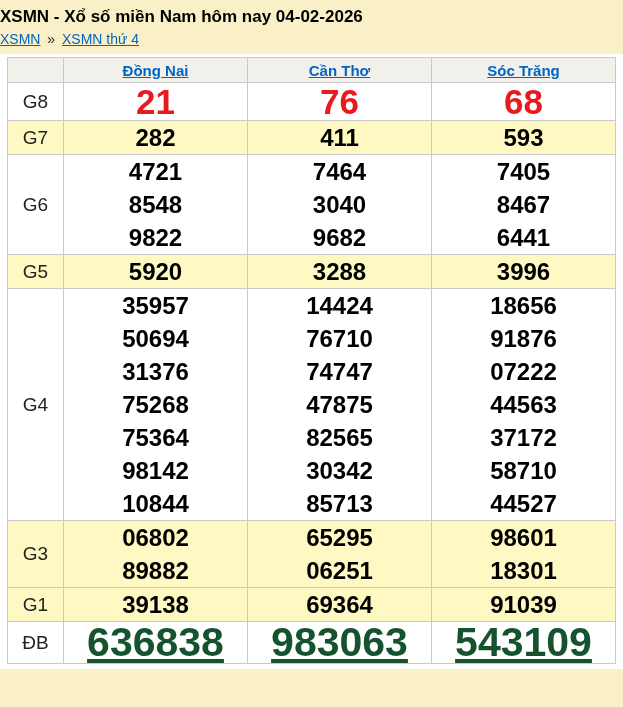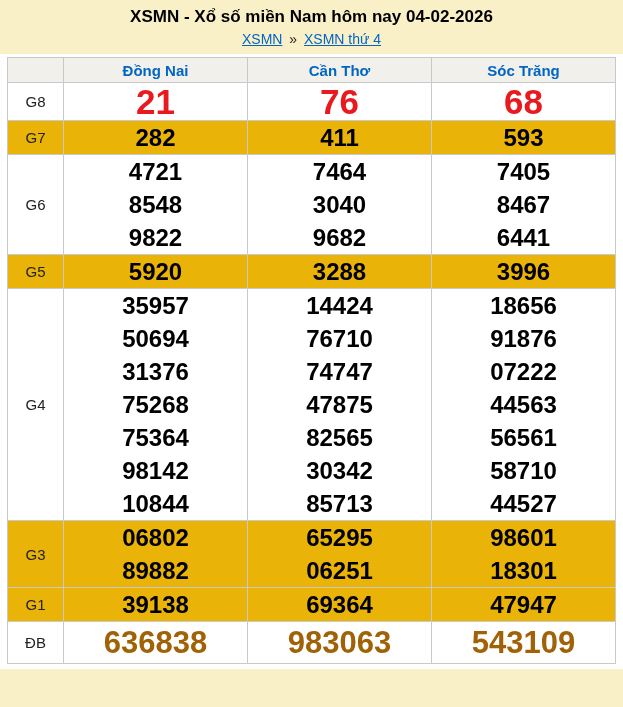--- a/index.html
+++ b/index.html
@@ -2,36 +2,36 @@
 <html><head>
 <meta charset="utf-8">
 <style>
   html,body { margin:0; padding:0; }
   body {
     width:623px; height:707px;
     background:#faf0c8;
     font-family:"Liberation Sans", sans-serif;
     overflow:hidden;
   }
-  .header { text-align:center; padding:7px 0 7px; }
+  .header { padding:7px 0 7px; }
   .title { font-size:17px; font-weight:bold; color:#000; }
   .breadcrumb { font-size:14px; margin-top:4px; }
   .crumb { color:#0265c4; text-decoration:underline; cursor:pointer; }
   .sep { color:#222; margin:0 3px; }
   .content { background:#ffffff; padding:3px 7px 5px; }
   table { width:100%; border-collapse:collapse; table-layout:fixed; }
   th, td { border:1px solid #c9c9c9; text-align:center; padding:0; }
   thead th { background:#f1f0ea; height:24px; font-size:15px; }
   th.prize-head { width:55px; }
-  .col-link { color:#0265c4; font-weight:bold; font-size:15px; cursor:pointer; }
-  td.prize-label { font-size:15px; color:#222; background:#fff; }
-  tr.striped td { background:#eab308; }
+  .col-link { color:#0265c4; font-weight:bold; text-decoration:underline; font-size:15px; cursor:pointer; }
+  td.prize-label { font-size:19px; color:#222; background:#fff; }
+  tr.striped td { background:#fef9c3; }
   .num { font-size:24px; font-weight:bold; color:#000; line-height:33px; }
   tr.row-g8 .num  { color:#e8191f; font-size:35px; line-height:37px; }
-  tr.row-db .num  { color:#a16207; font-size:31px; line-height:41px; }
+  tr.row-db .num  { color:#14532d; font-size:41px; line-height:41px;text-decoration:underline; }
 </style>
 </head>
 <body>
 
 <div class="page">
   <div class="header">
     <div class="title">XSMN - Xổ số miền Nam hôm nay 04-02-2026</div>
     <div class="breadcrumb">
       <a class="crumb">XSMN</a>
       <span class="sep">»</span>
@@ -122,21 +122,21 @@
               <div class="num">47875</div>
               <div class="num">82565</div>
               <div class="num">30342</div>
               <div class="num">85713</div>
             </td>
             <td>
               <div class="num">18656</div>
               <div class="num">91876</div>
               <div class="num">07222</div>
               <div class="num">44563</div>
-              <div class="num">56561</div>
+              <div class="num">37172</div>
               <div class="num">58710</div>
               <div class="num">44527</div>
             </td>
           </tr>
           <tr class="striped row-g3">
             <td class="prize-label">G3</td>
             <td>
               <div class="num">06802</div>
               <div class="num">89882</div>
             </td>
@@ -151,21 +151,21 @@
           </tr>
           <tr class="striped row-g1">
             <td class="prize-label">G1</td>
             <td>
               <div class="num">39138</div>
             </td>
             <td>
               <div class="num">69364</div>
             </td>
             <td>
-              <div class="num">47947</div>
+              <div class="num">91039</div>
             </td>
           </tr>
           <tr class="row-db">
             <td class="prize-label">ĐB</td>
             <td>
               <div class="num">636838</div>
             </td>
             <td>
               <div class="num">983063</div>
             </td>

